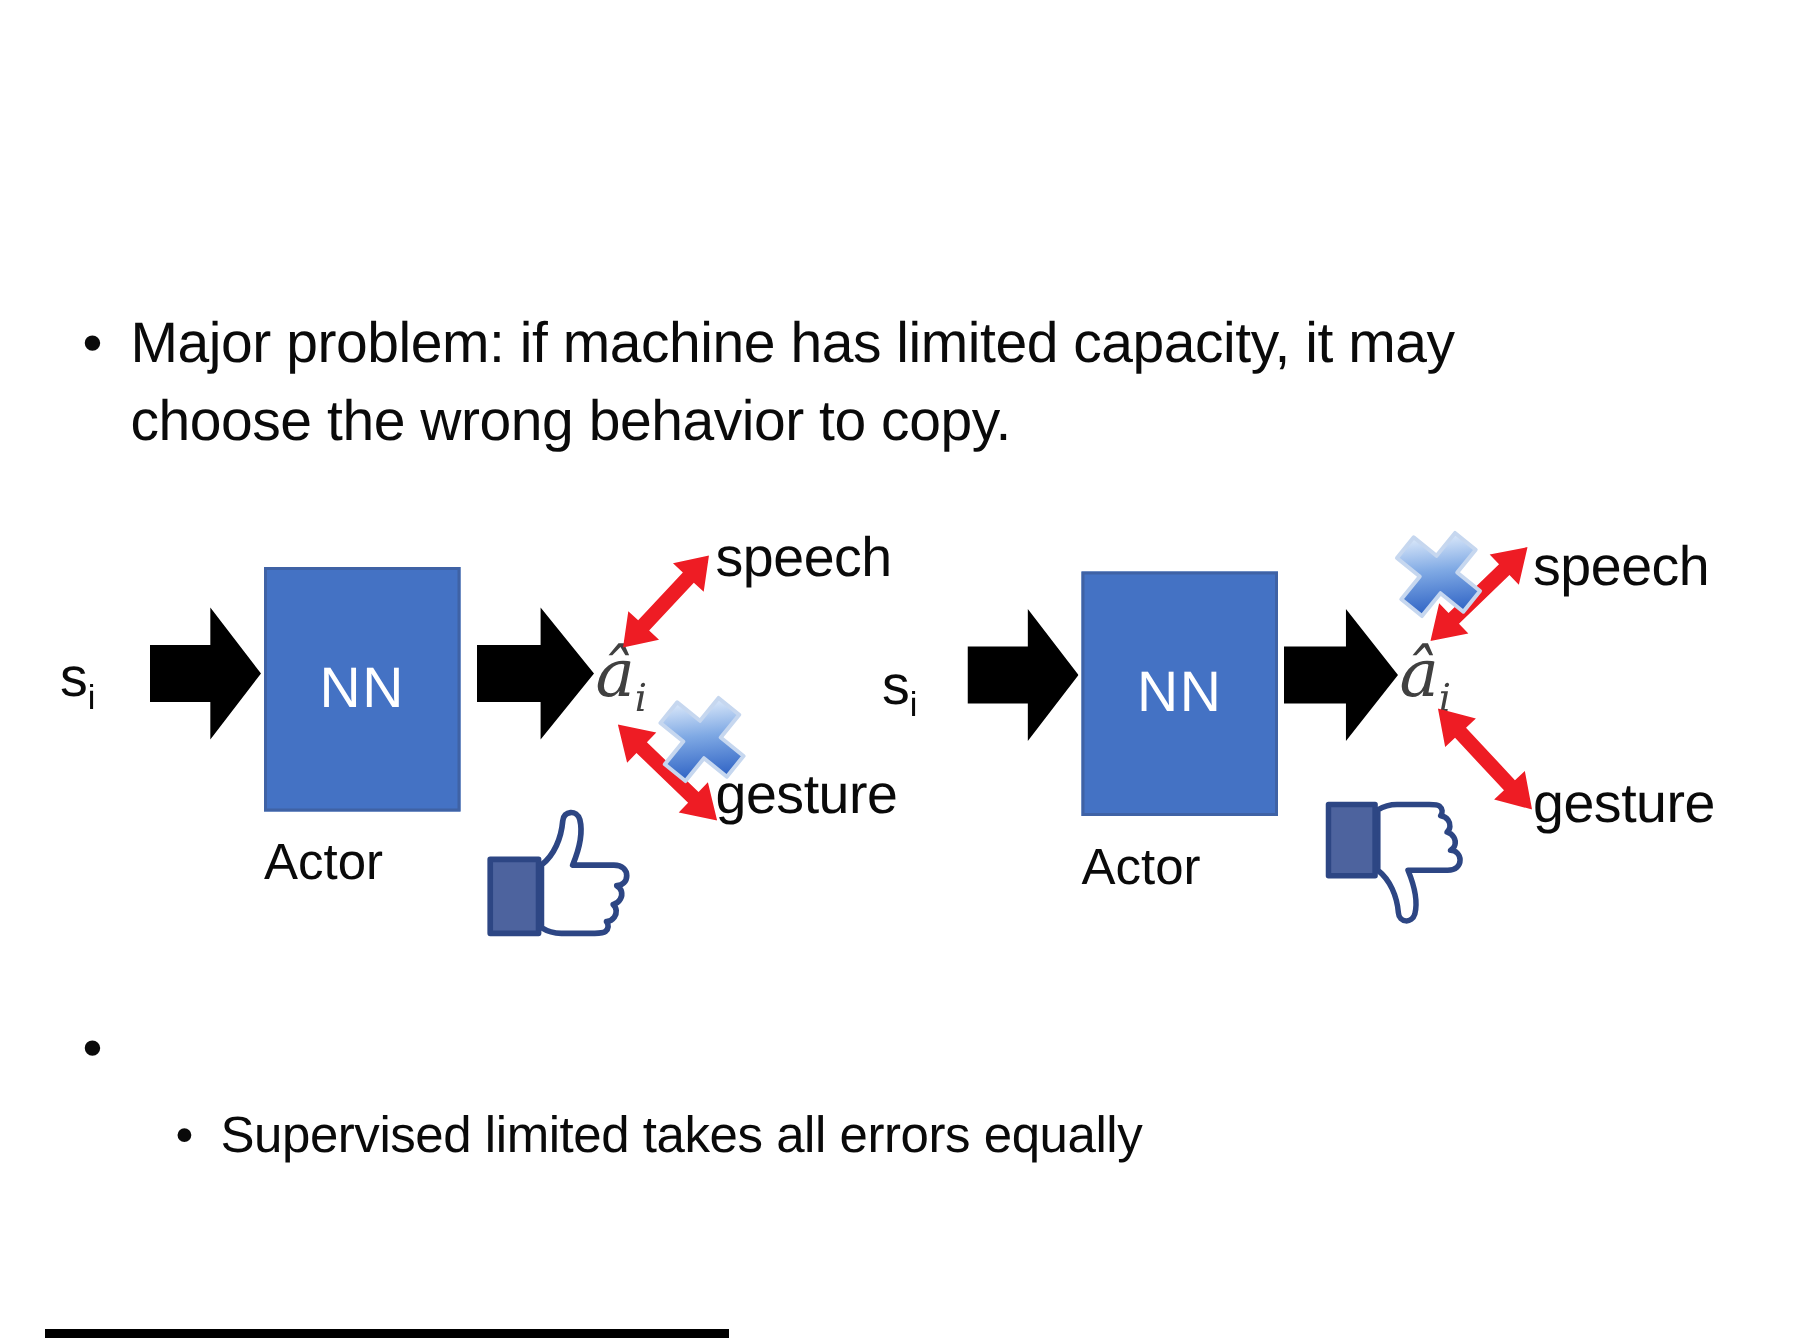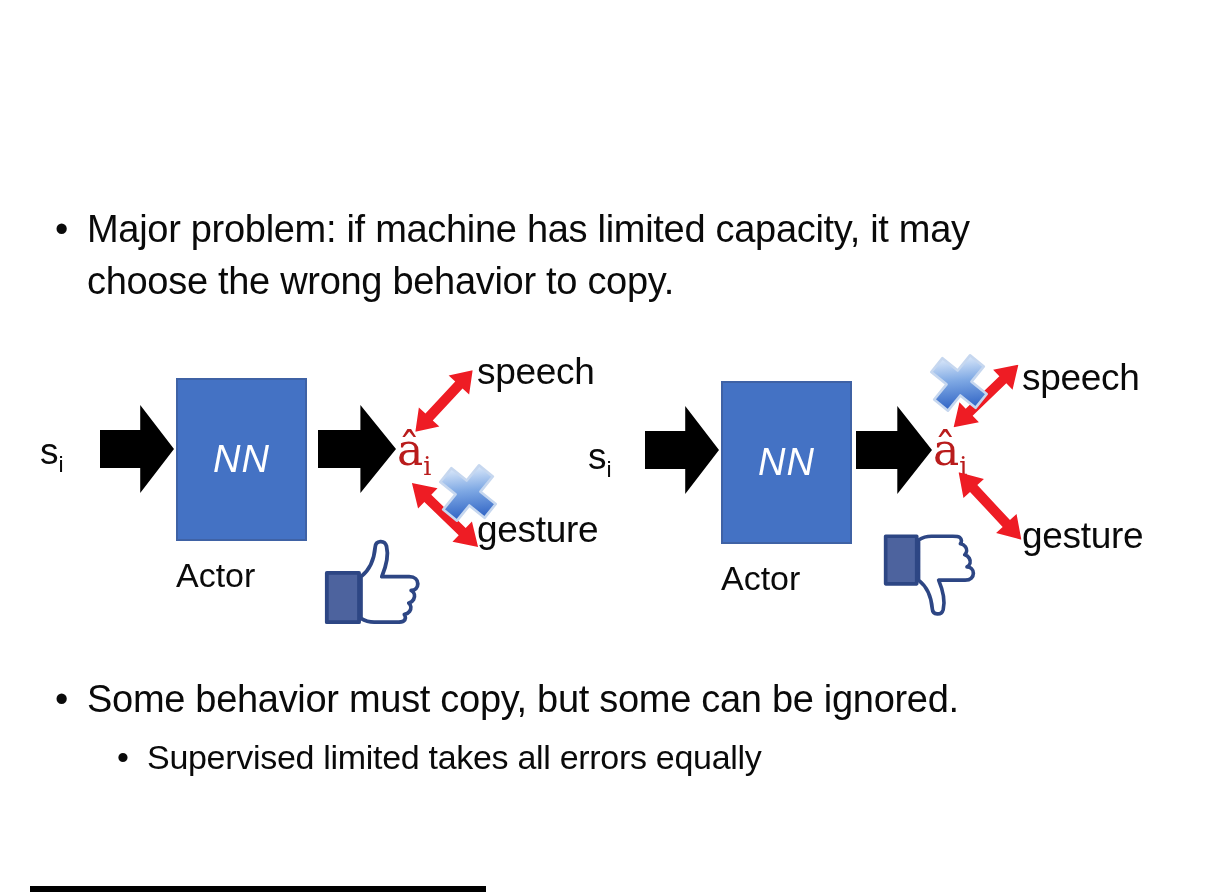--- a/index.html
+++ b/index.html
@@ -18,25 +18,25 @@
   .b3{left:117px;top:735px;width:1000px;font-size:34px;line-height:1.35;}
   .b3 .dot{width:30px;}
 
   .abs{position:absolute;}
   .state-label{font-size:37px;white-space:nowrap;}
   .state-label sub{font-size:0.62em;}
   .nn-box{
     position:absolute;width:131px;height:163px;background:#4472C4;border:2px solid #3F62A5;
     box-sizing:border-box;display:flex;align-items:center;justify-content:center;
   }
-  .nn-label{color:#ffffff;font-size:38px;letter-spacing:1px;font-style:italic;}
+  .nn-label{color:#ffffff;font-size:38px;letter-spacing:1px;}
   .actor-label{position:absolute;width:131px;font-size:34px;}
   .action-label{
-    position:absolute;font-family:"DejaVu Serif",serif;font-size:44px;
-    white-space:nowrap;color:#b91c1c;
+    position:absolute;font-family:"DejaVu Serif",serif;font-style:italic;font-size:44px;
+    white-space:nowrap;color:#404040;
   }
   .action-label sub{font-size:0.58em;}
   .side-label{position:absolute;font-size:37px;letter-spacing:-0.3px;white-space:nowrap;z-index:4;}
   .flow-arrow{position:absolute;}
   .red-arrow{position:absolute;z-index:3;}
   .cross{position:absolute;z-index:5;}
   .thumb{position:absolute;z-index:2;}
   .bottom-line{position:absolute;left:30px;top:886px;width:456px;height:6px;background:#000;}
 </style>
 </head>
@@ -139,21 +139,20 @@
         <g stroke="#2D4684" stroke-width="4" stroke-linejoin="round">
           <path d="M40 44 C49 37 54 25 55 13 C55.5 5.5 65 5 67 12 C69 20 67 32 62 44 L91 44 C97 44 100 47.5 100 51.5 C100 55.5 97 58.5 93 58.5 C96.5 60.5 97.5 64.5 95.5 68 C93.8 71 90.5 71.8 90.5 71.8 C93 74 93.3 77.8 91.3 80.6 C89.3 83.4 85.8 83.8 85.8 83.8 C87.5 85.8 87.3 89 85 90.8 C83.5 92 80.5 92 77.5 92 L54 92 C48.5 92 44 90.5 40 88 Z" fill="#ffffff"></path>
           <rect x="4" y="40" width="34" height="52" fill="#4D639E"></rect>
         </g>
       </g>
     </svg>
   </div>
 
   <div class="bullet-row b2">
     <span class="dot">•</span>
-    <span>Some behavior must copy, but some can be ignored.</span>
   </div>
 
   <div class="bullet-row b3">
     <span class="dot">•</span>
     <span>Supervised limited takes all errors equally</span>
   </div>
 
   <div class="bottom-line"></div>
 
 </div>

